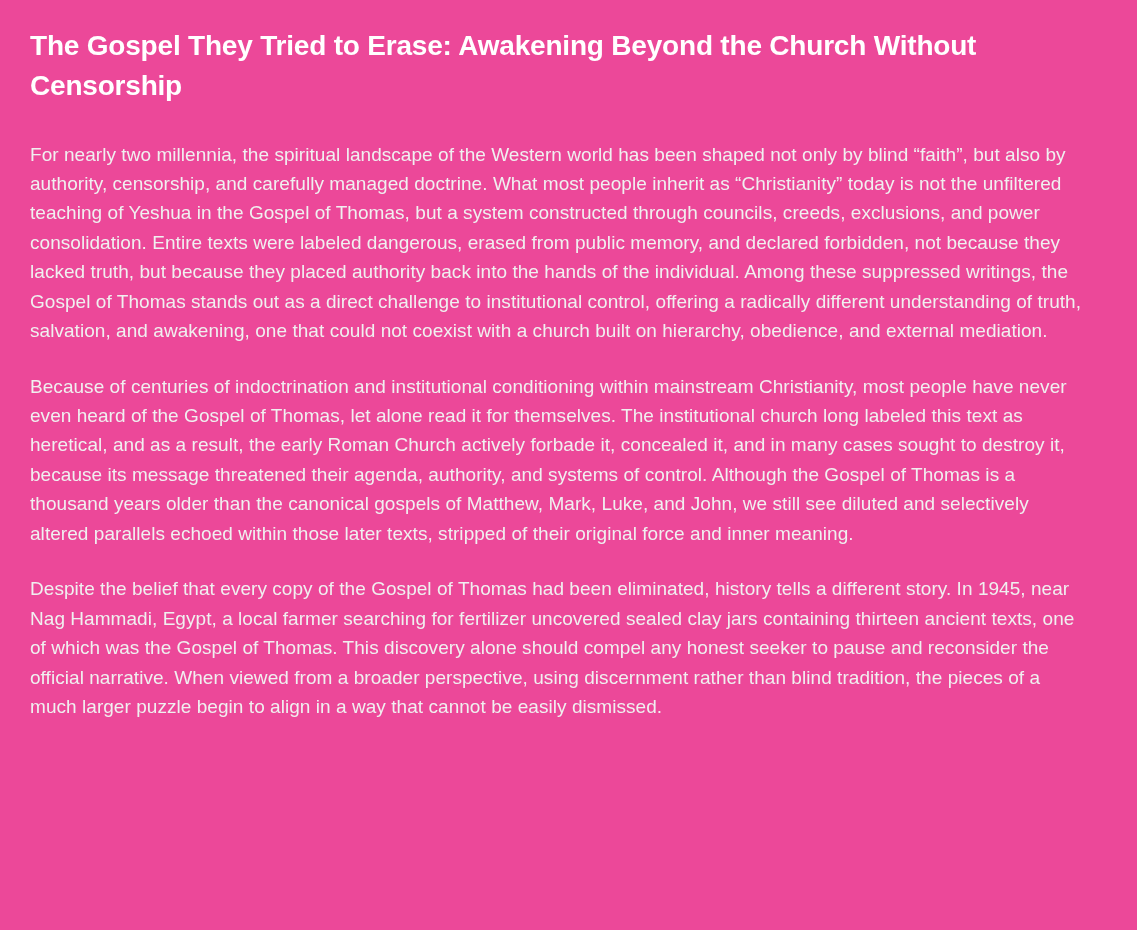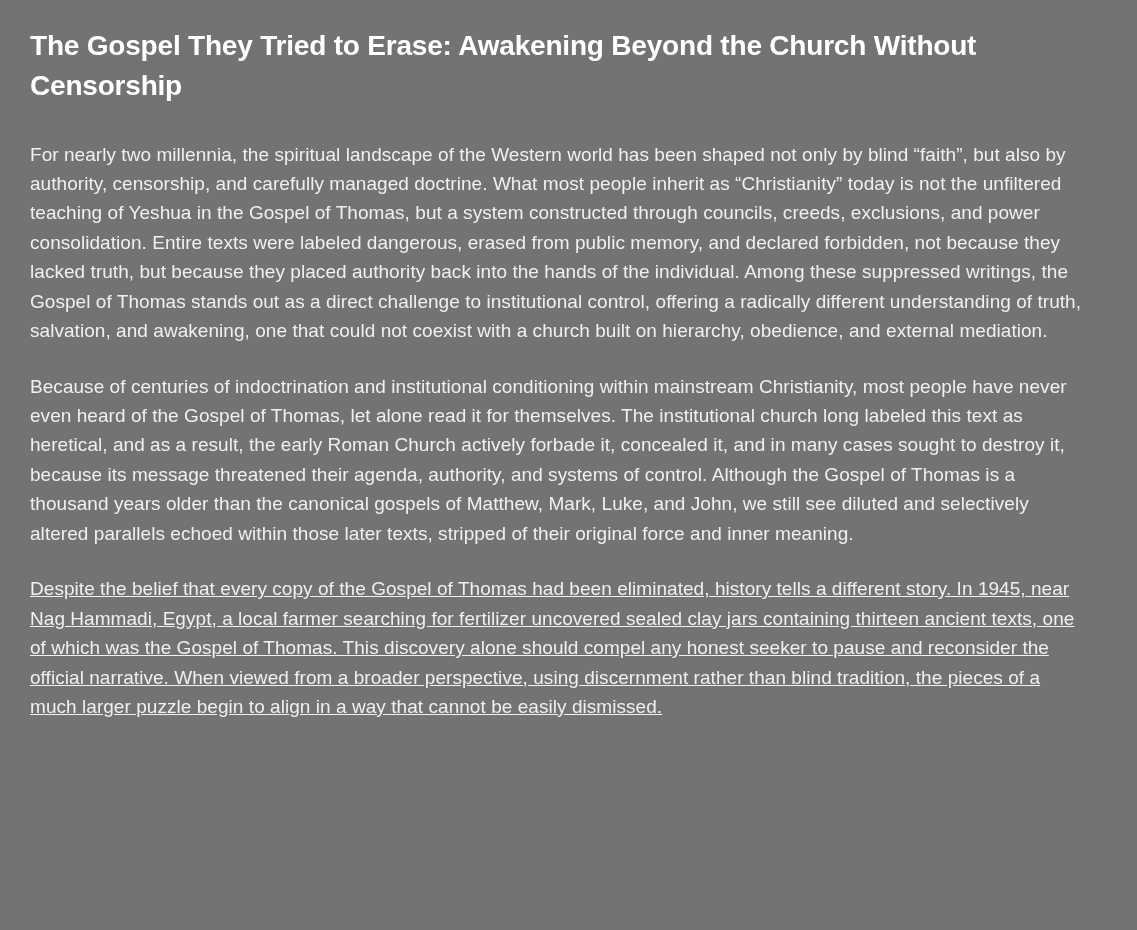--- a/index.html
+++ b/index.html
@@ -12,21 +12,21 @@
     min-height: 930px;
     font-family: "Liberation Sans", sans-serif;
     color: #f2f2f2;
     -webkit-font-smoothing: antialiased;
   }
   .page {
     box-sizing: border-box;
     width: 1137px;
     min-height: 930px;
     padding: 26px 46px 20px 30px;
-    background: #737373;
+    background: #ec4899;
   }
   .article-title {
     font-size: 28px;
     line-height: 1.42;
     font-weight: 700;
     letter-spacing: -0.2px;
     margin: 0 0 34px 0;
     color: #ffffff;
     max-width: 1060px;
   }
@@ -34,21 +34,20 @@
     font-size: 19px;
     line-height: 1.55;
     margin: 0 0 26px 0;
     color: #f0f0f0;
     font-weight: 400;
     letter-spacing: 0.05px;
     max-width: 1070px;
   }
   .article-body p:last-child {
     margin-bottom: 12px;
-    text-decoration: underline;
   }
 </style>
 </head>
 <body>
 
 <div class="page">
   <h1 class="article-title">The Gospel They Tried to Erase: Awakening Beyond the Church Without Censorship</h1>
   <div class="article-body">
     <p>For nearly two millennia, the spiritual landscape of the Western world has been shaped not only by blind “faith”, but also by authority, censorship, and carefully managed doctrine. What most people inherit as “Christianity” today is not the unfiltered teaching of Yeshua in the Gospel of Thomas, but a system constructed through councils, creeds, exclusions, and power consolidation. Entire texts were labeled dangerous, erased from public memory, and declared forbidden, not because they lacked truth, but because they placed authority back into the hands of the individual. Among these suppressed writings, the Gospel of Thomas stands out as a direct challenge to institutional control, offering a radically different understanding of truth, salvation, and awakening, one that could not coexist with a church built on hierarchy, obedience, and external mediation.</p>
     <p>Because of centuries of indoctrination and institutional conditioning within mainstream Christianity, most people have never even heard of the Gospel of Thomas, let alone read it for themselves. The institutional church long labeled this text as heretical, and as a result, the early Roman Church actively forbade it, concealed it, and in many cases sought to destroy it, because its message threatened their agenda, authority, and systems of control. Although the Gospel of Thomas is a thousand years older than the canonical gospels of Matthew, Mark, Luke, and John, we still see diluted and selectively altered parallels echoed within those later texts, stripped of their original force and inner meaning.</p>

